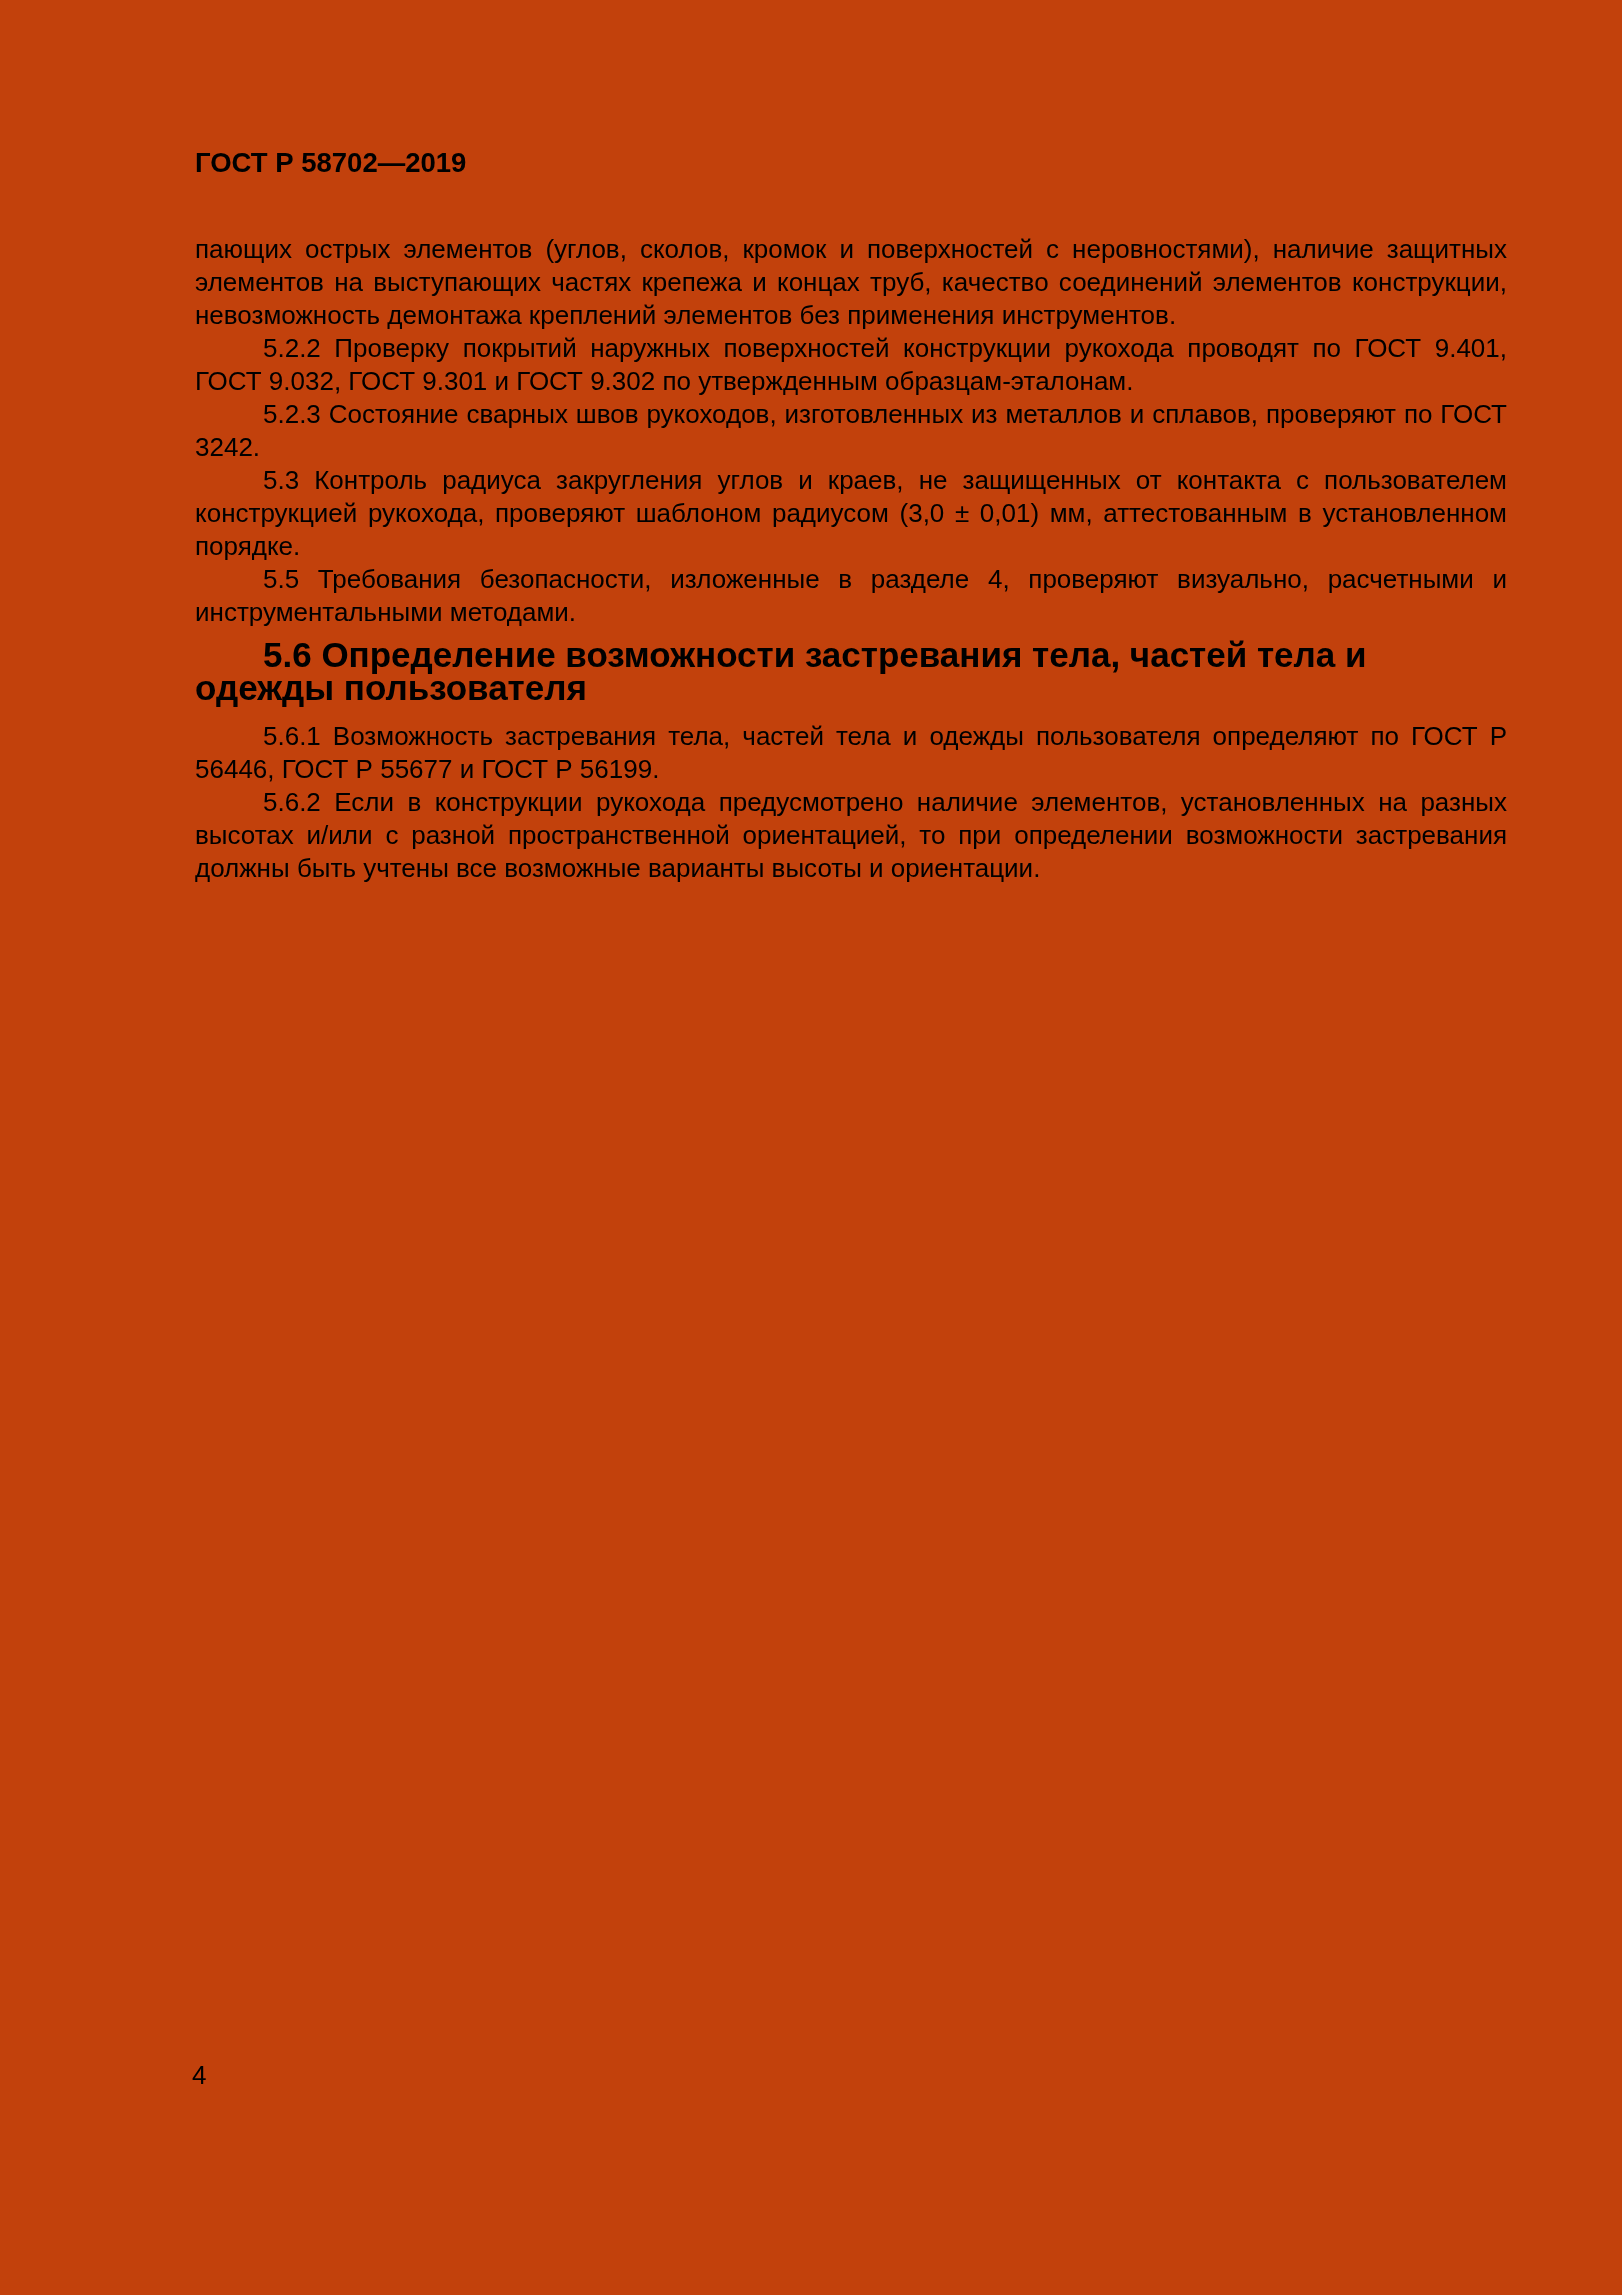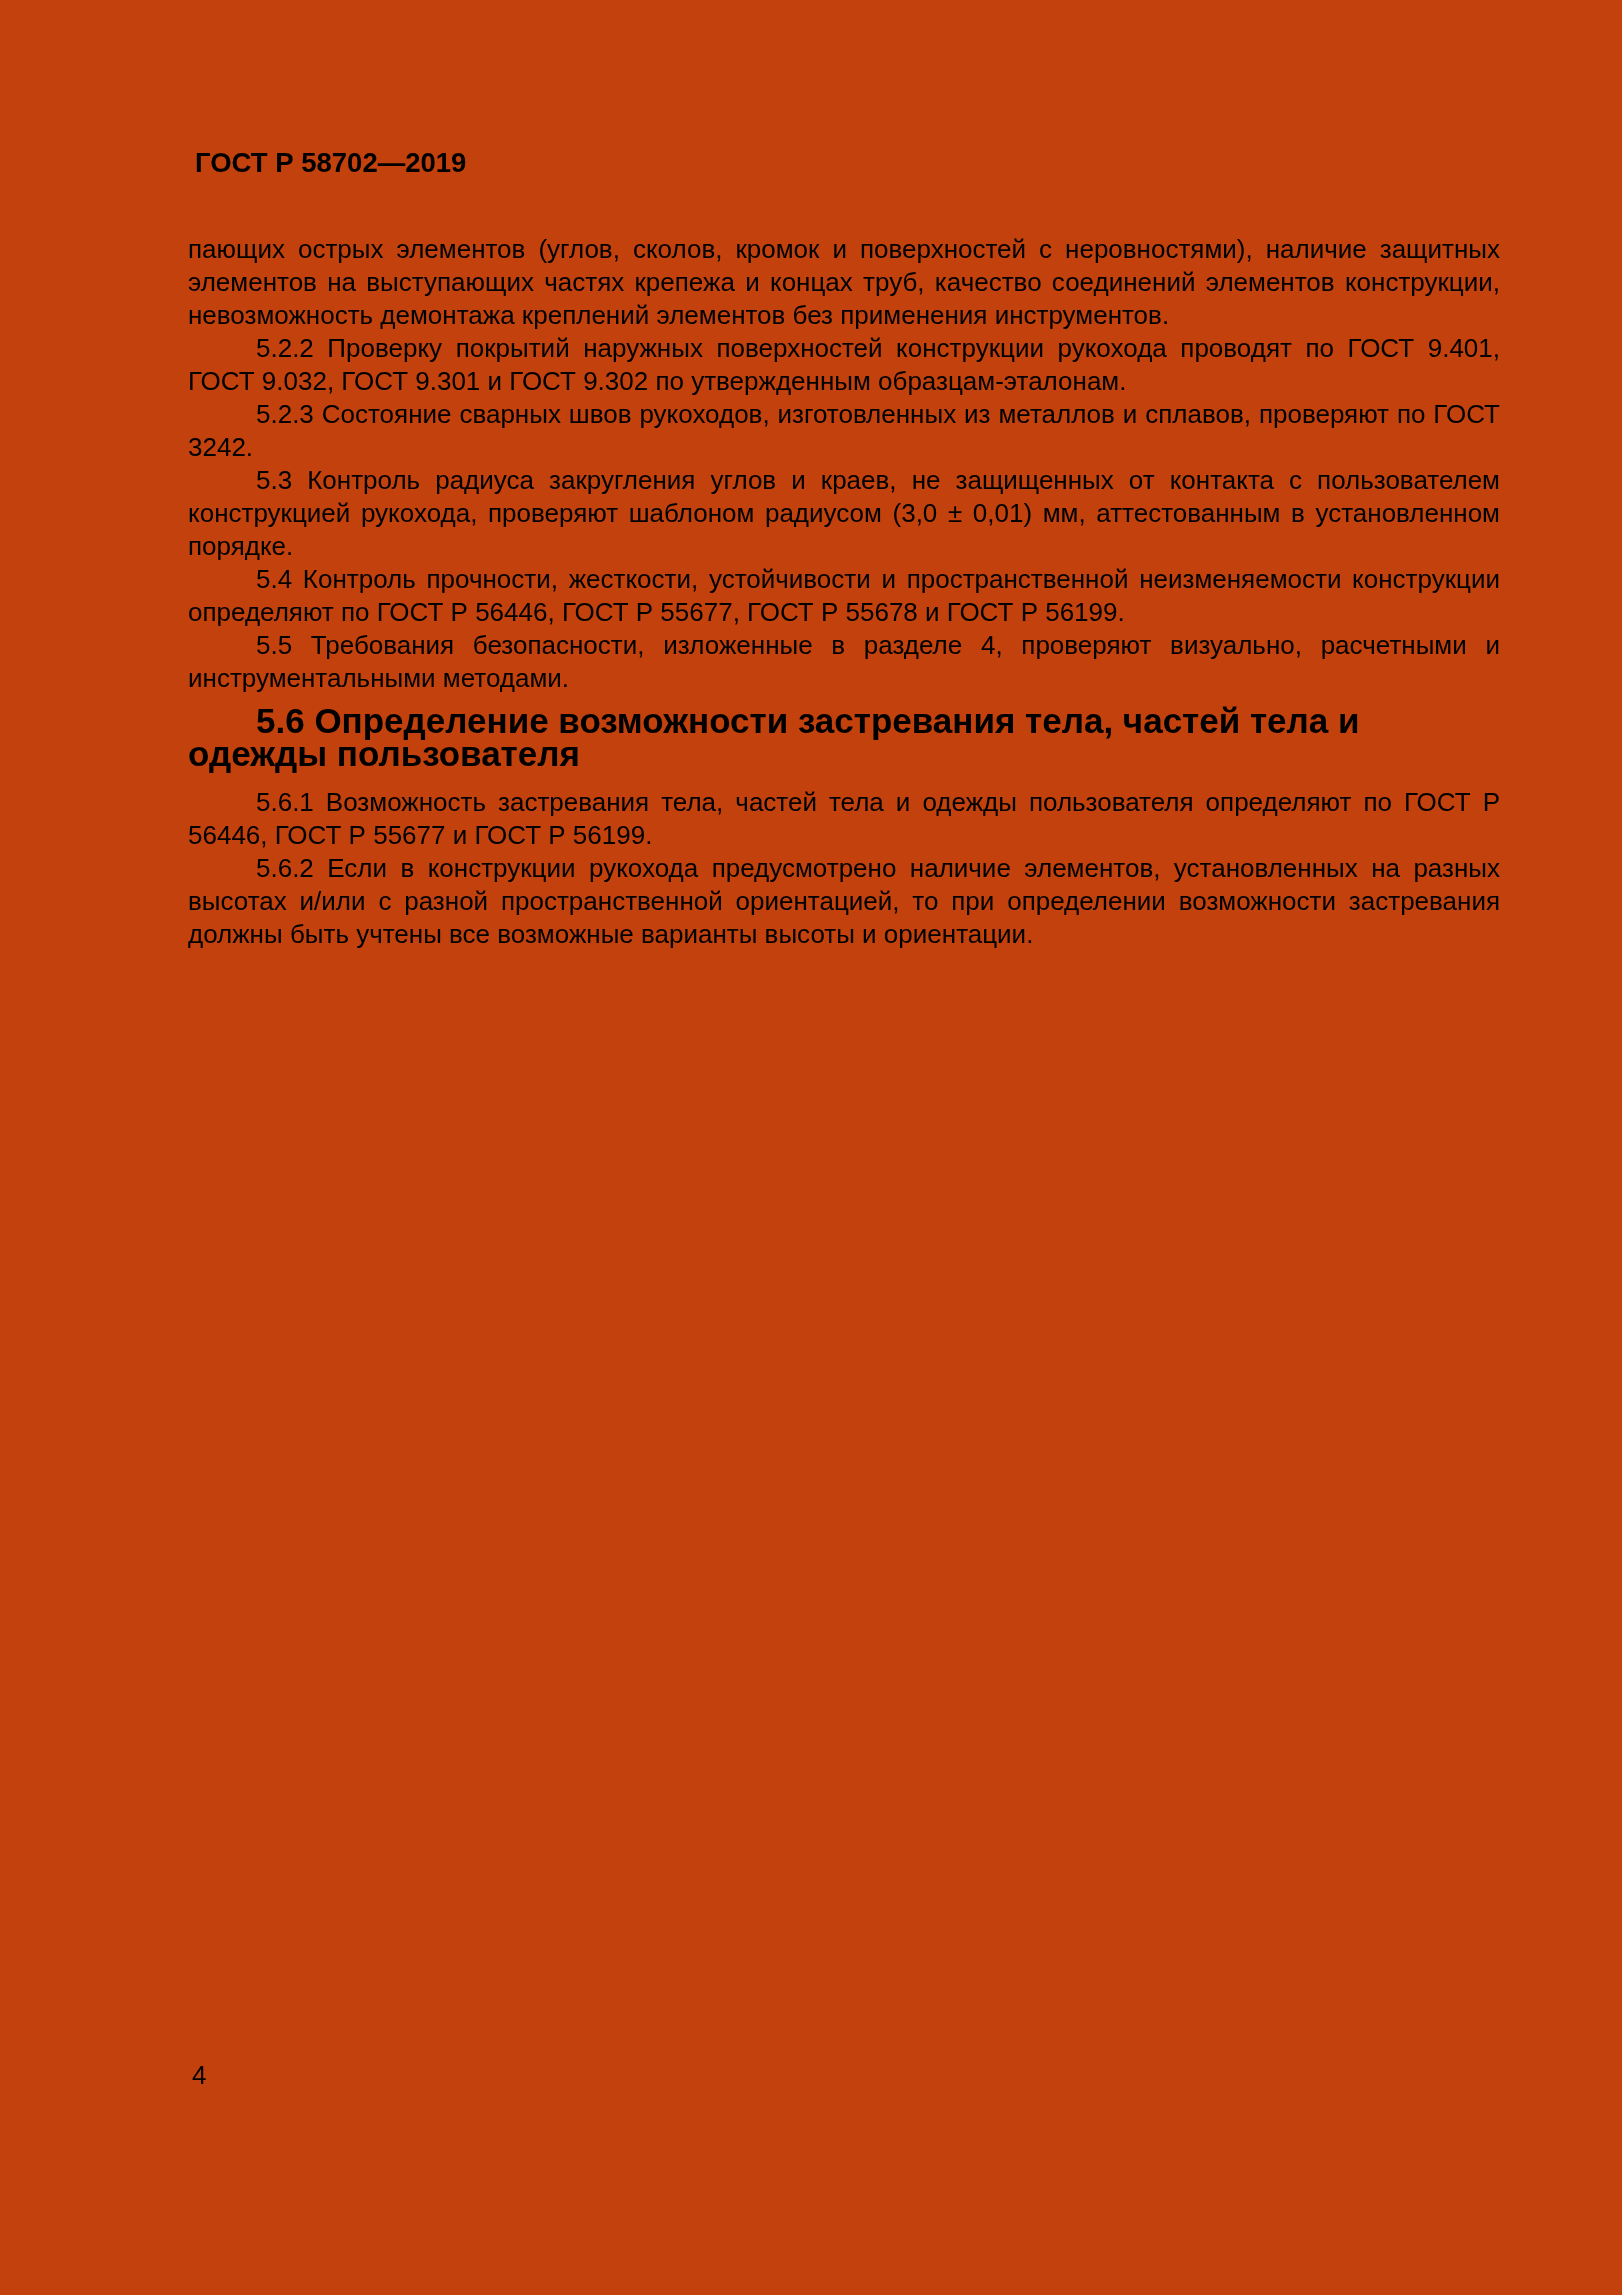--- a/index.html
+++ b/index.html
@@ -22,21 +22,21 @@
     position: absolute;
     left: 195px;
     top: 148px;
     font-size: 27.5px;
     line-height: 1.1;
     font-weight: 700;
     white-space: nowrap;
   }
   .text-block {
     position: absolute;
-    left: 188px;
+    left: 195px;
     top: 233px;
     width: 1312px;
     font-size: 26px;
     line-height: 33px;
     text-align: justify;
     text-justify: inter-word;
   }
   .text-block p {
     margin: 0;
     padding: 0;
@@ -72,21 +72,20 @@
   <div class="text-block">
 
     <p class="continuation">пающих острых элементов (углов, сколов, кромок и поверхностей с неровностями), наличие защитных элементов на выступающих частях крепежа и концах труб, качество соединений элементов конструкции, невозможность демонтажа креплений элементов без применения инструментов.</p>
 
     <p>5.2.2 Проверку покрытий наружных поверхностей конструкции рукохода проводят по ГОСТ 9.401, ГОСТ 9.032, ГОСТ 9.301 и ГОСТ 9.302 по утвержденным образцам-эталонам.</p>
 
     <p>5.2.3 Состояние сварных швов рукоходов, изготовленных из металлов и сплавов, проверяют по ГОСТ 3242.</p>
 
     <p>5.3 Контроль радиуса закругления углов и краев, не защищенных от контакта с пользователем конструкцией рукохода, проверяют шаблоном радиусом (3,0 ± 0,01) мм, аттестованным в установленном порядке.</p>
 
-    <p>5.4 Контроль прочности, жесткости, устойчивости и пространственной неизменяемости конструкции определяют по ГОСТ Р 56446, ГОСТ Р 55677, ГОСТ Р 55678 и ГОСТ Р 56199.</p>
 
     <p>5.5 Требования безопасности, изложенные в разделе 4, проверяют визуально, расчетными и инструментальными методами.</p>
 
     <h2 class="section-heading">5.6 Определение возможности застревания тела, частей тела и одежды пользователя</h2>
 
     <p>5.6.1 Возможность застревания тела, частей тела и одежды пользователя определяют по ГОСТ Р 56446, ГОСТ Р 55677 и ГОСТ Р 56199.</p>
 
     <p>5.6.2 Если в конструкции рукохода предусмотрено наличие элементов, установленных на разных высотах и/или с разной пространственной ориентацией, то при определении возможности застревания должны быть учтены все возможные варианты высоты и ориентации.</p>
 
   </div>

